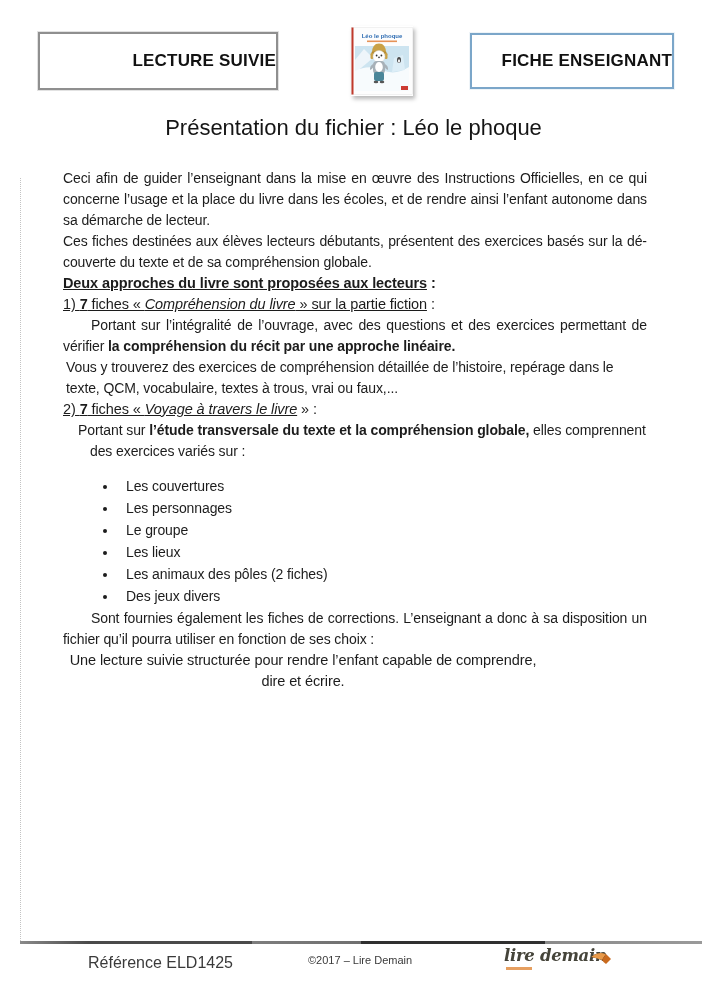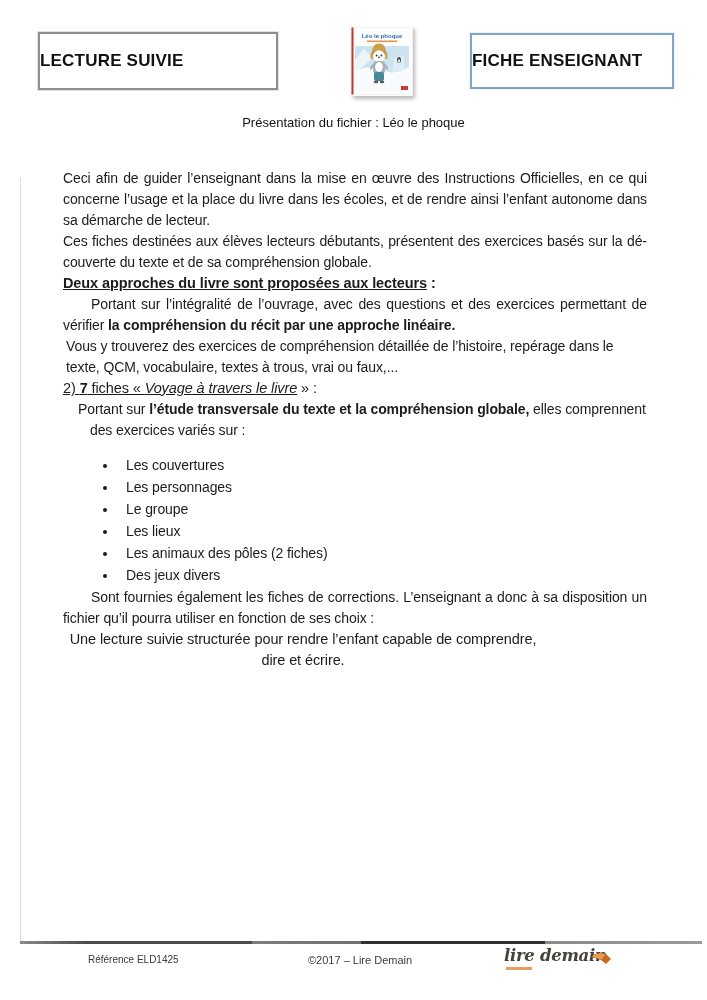--- a/index.html
+++ b/index.html
@@ -3,29 +3,29 @@
 <meta charset="utf-8">
 <style>
   html,body{margin:0;padding:0;background:#e8e8e8;}
   .page{
     position:relative;width:707px;height:1000px;margin:0 auto;background:#ffffff;
     font-family:"Liberation Sans","DejaVu Sans",sans-serif;color:#1c1c1c;overflow:hidden;
   }
   
   .left-rule{position:absolute;left:20px;top:178px;height:763px;width:0;border-left:1px dotted #c3c3c3;}
   
-  .hdr-box{position:absolute;display:flex;align-items:center;justify-content:flex-start;background:#fff;}
+  .hdr-box{position:absolute;display:flex;align-items:center;justify-content:flex-end;background:#fff;}
   .hdr-box.gray{left:38px;top:32px;width:236px;height:54px;border:2px solid var(--box-gray-border,#8f8f8f);box-shadow:0 0 0 1px #e2e2e2;}
   .hdr-box.blue{left:470px;top:33px;width:200px;height:52px;border:2px solid var(--box-blue-border,#7ba6c9);box-shadow:0 0 0 1px #eef4f8;}
   .hdr-box span{font-weight:bold;font-size:17px;letter-spacing:.2px;color:#111;}
   .cover{position:absolute;left:351px;top:26px;width:62px;height:70px;box-shadow:2px 3px 4px rgba(0,0,0,.28);}
   .cover svg{display:block;}
   .cover-title{font-weight:bold;fill:var(--cover-title-blue,#2f6db3);}
   
-  .doc-title{position:absolute;left:0;top:115px;width:100%;text-align:center;font-size:13px;color:#151515;}
+  .doc-title{position:absolute;left:0;top:115px;width:100%;text-align:center;font-size:22px;color:#151515;}
   
   .content{position:absolute;left:63px;top:168px;width:584px;font-size:14px;line-height:21px;letter-spacing:-.1px;}
   .content p{margin:0;}
   .b{font-weight:bold;}
   .i{font-style:italic;}
   .u{text-decoration:underline;}
   .h-main{font-size:14.5px;margin:0 0 13px 5px;}
   .h-sub{font-size:14.5px;margin:0;}
   .just{text-align:justify;}
   .p-fiche1a{margin-top:8px;text-indent:28px;}
@@ -35,21 +35,21 @@
   .h-approaches{margin-top:14px;}
   .h-fiche1{margin-top:14px;}
   ul.topics{margin:14px 0 1px 0;padding:0 0 0 55px;list-style:disc;}
   ul.topics li{margin:0 0 1px 0;padding-left:8px;}
   .p-corrections{margin-top:22px;text-indent:28px;}
   .choices{margin-top:5px;padding-left:12px;}
   .closing{margin:16px auto 0 auto;width:480px;text-align:center;font-size:14.5px;}
   
   .footer-line{position:absolute;left:20px;top:941px;width:682px;height:3px;
     background:linear-gradient(to right,#8a8a8a 0%,#4a4a4a 10%,#4a4a4a 34%,#7d7d7d 34%,#6f6f6f 50%,#303030 50%,#303030 77%,#8a8a8a 77%,#9a9a9a 100%);}
-  .footer-ref{position:absolute;left:88px;top:954px;font-size:10px;color:#3a3a3a;font-family:"Liberation Sans","DejaVu Sans",sans-serif;}
+  .footer-ref{position:absolute;left:88px;top:954px;font-size:16px;color:#3a3a3a;font-family:"Liberation Sans","DejaVu Sans",sans-serif;}
   .footer-copy{position:absolute;left:308px;top:954px;font-size:11px;color:#3a3a3a;}
   .logo{position:absolute;left:504px;top:946px;width:110px;height:30px;}
   .logo-text{font-style:italic;font-size:16.5px;font-weight:bold;color:#45443a;letter-spacing:-.3px;font-family:"DejaVu Serif","Liberation Serif",serif;}
   .logo-swoosh{position:absolute;left:86px;top:4px;}
   .logo-subbar{position:absolute;left:2px;top:21px;width:26px;height:3px;background:var(--logo-orange,#dd7f2b);opacity:.75;}
 </style>
 </head>
 <body>
 
 <div class="page">
@@ -100,20 +100,21 @@
   <div class="doc-title">Présentation du fichier : Léo le phoque</div>
 
   <div class="content">
 
 
     <p class="just">Ceci afin de guider l’enseignant dans la mise en œuvre des Instructions Officielles, en ce qui concerne l’usage et la place du livre dans les écoles, et de rendre ainsi l’enfant autonome dans sa démarche de lecteur.</p>
     <p class="just">Ces fiches destinées aux élèves lecteurs débutants, présentent des exercices basés sur la dé­couverte du texte et de sa compréhension globale.</p>
 
     <p class="h-main h-approaches" style="margin-left:0;margin-bottom:0;"><span class="b u">Deux approches du livre sont proposées aux lecteurs</span><span class="b"> :</span></p>
 
+    <p class="h-sub h-fiche1"><span class="u">1) </span><span class="b u">7</span><span class="u"> fiches « </span><span class="i u">Compréhension du livre</span><span class="u"> » sur la partie fiction</span><span> :</span></p>
 
     <p class="just p-fiche1a"><span>Portant sur l’intégralité de l’ouvrage, avec des questions et des exercices permettant de vérifier </span><span class="b">la compréhension du récit par une approche linéaire.</span></p>
     <p class="p-fiche1b">Vous y trouverez des exercices de compréhension détaillée de l’histoire, repérage dans le texte, QCM, vocabulaire, textes à trous, vrai ou faux,...</p>
 
     <p class="h-sub h-fiche2"><span class="u">2) </span><span class="b u">7</span><span class="u"> fiches  « </span><span class="i u">Voyage à travers le livre</span><span> » :</span></p>
 
     <p class="p-fiche2"><span>Portant sur </span><span class="b">l’étude transversale du texte et la compréhension globale,</span><span> elles compren­nent des exercices variés sur :</span></p>
 
     <ul class="topics">
         <li>Les couvertures</li>

